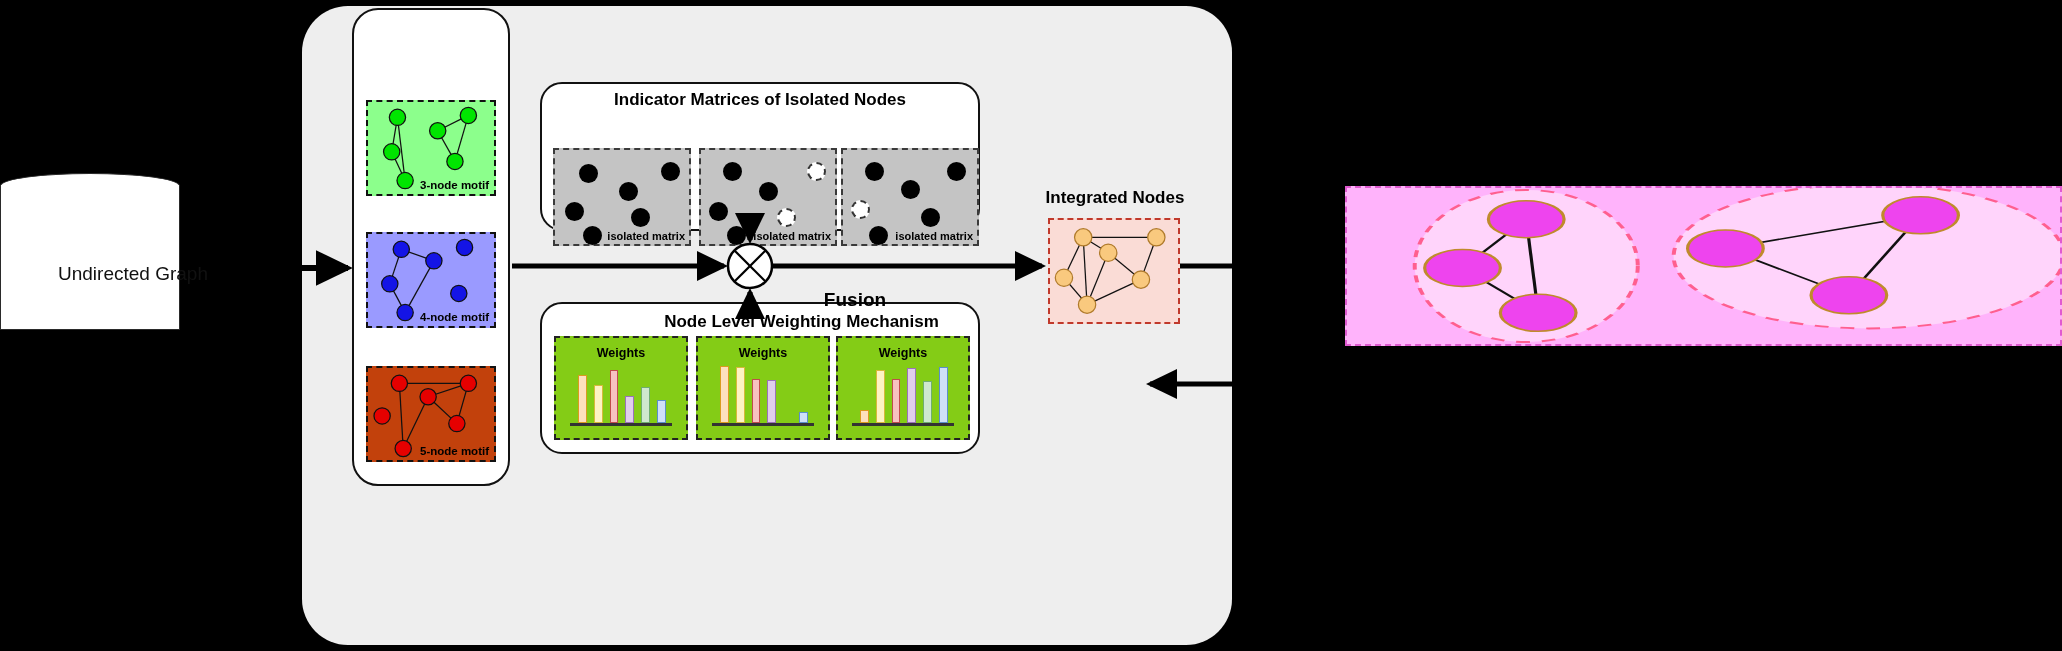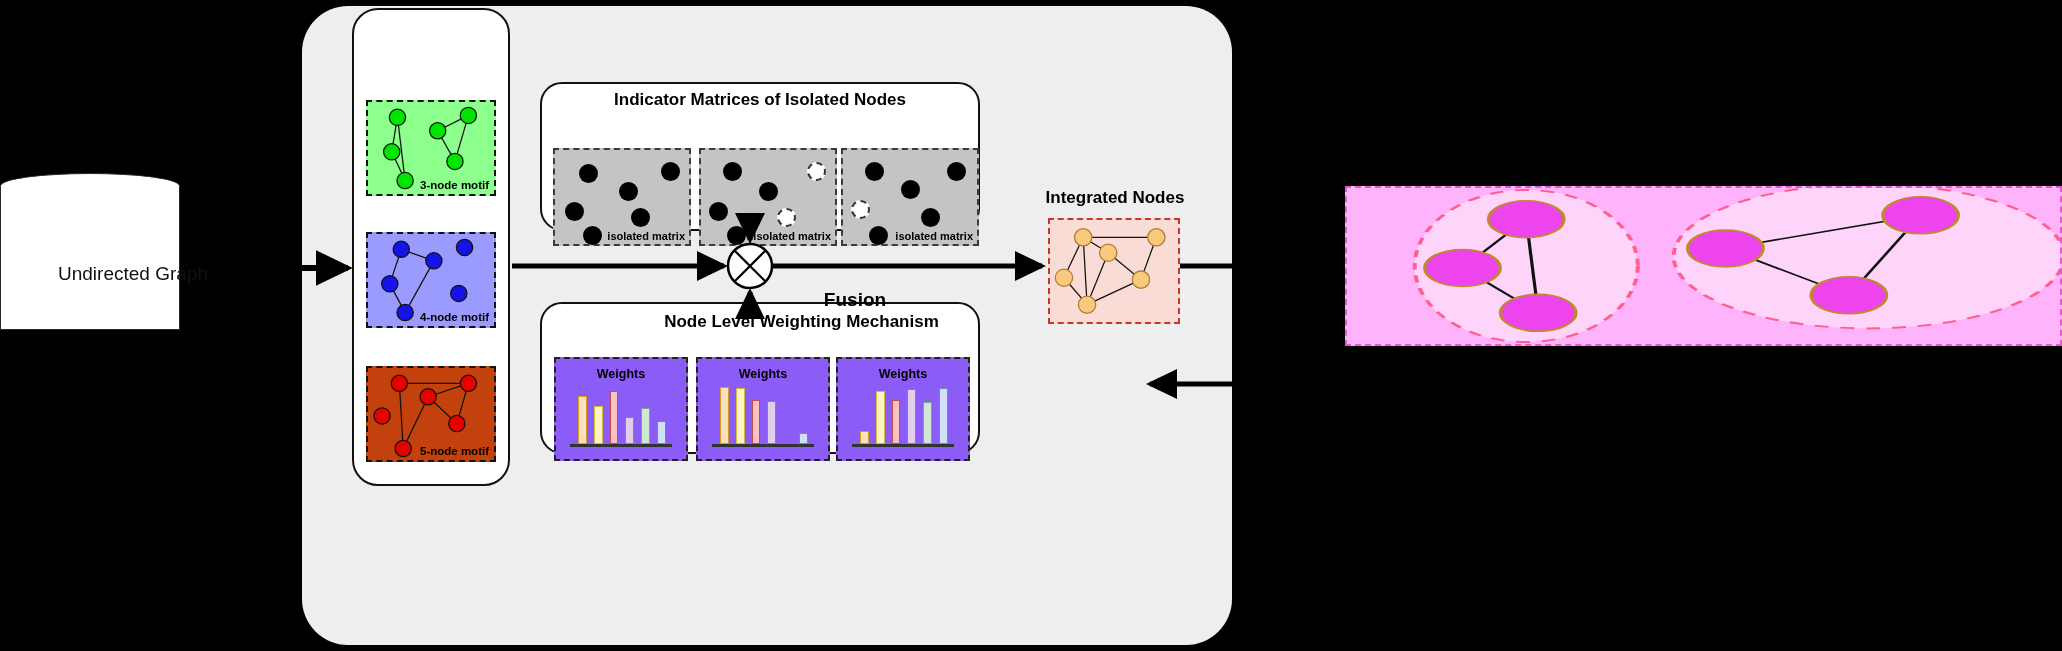--- a/index.html
+++ b/index.html
@@ -42,21 +42,21 @@
            border:2px dashed #3a3a3a;box-sizing:border-box;margin-top:26px;}
   #ind-0{left:553px;} #ind-1{left:699px;} #ind-2{left:841px;}
   .ind-cap{position:absolute;right:4px;bottom:2px;font-size:11px;font-weight:bold;color:#000;}
   .dot{position:absolute;width:19px;height:19px;border-radius:50%;background:#000;}
   .dot.hollow{background:#fff;border:2px dashed #333;box-sizing:border-box;}
 
   
   #w-panel{left:540px;top:302px;width:440px;height:152px;background:#fff;
            border:2px solid #111;border-radius:22px;box-sizing:border-box;}
   #w-title{left:540px;top:312px;width:475px;font-size:17px;margin-left:24px;}
-  .w-box{position:absolute;top:357px;width:134px;height:104px;background:#8b5cf6;
+  .w-box{position:absolute;top:336px;width:134px;height:104px;background:#84cc16;
          border:2px dashed #222;box-sizing:border-box;}
   #w-0{left:554px;} #w-1{left:696px;} #w-2{left:836px;}
   .w-lab{position:absolute;top:8px;left:0;width:100%;text-align:center;
          font-size:12.5px;font-weight:bold;color:#000;}
   .w-plot{position:absolute;left:10px;right:10px;bottom:12px;height:62px;}
   .w-base{position:absolute;left:4px;right:4px;bottom:0;height:3px;background:#333;}
   .w-bars{position:absolute;left:12px;right:10px;bottom:3px;height:59px;
           display:flex;align-items:flex-end;gap:7px;}
   .bar{width:14px;box-sizing:border-box;border-width:1.4px;border-style:solid;}
 

